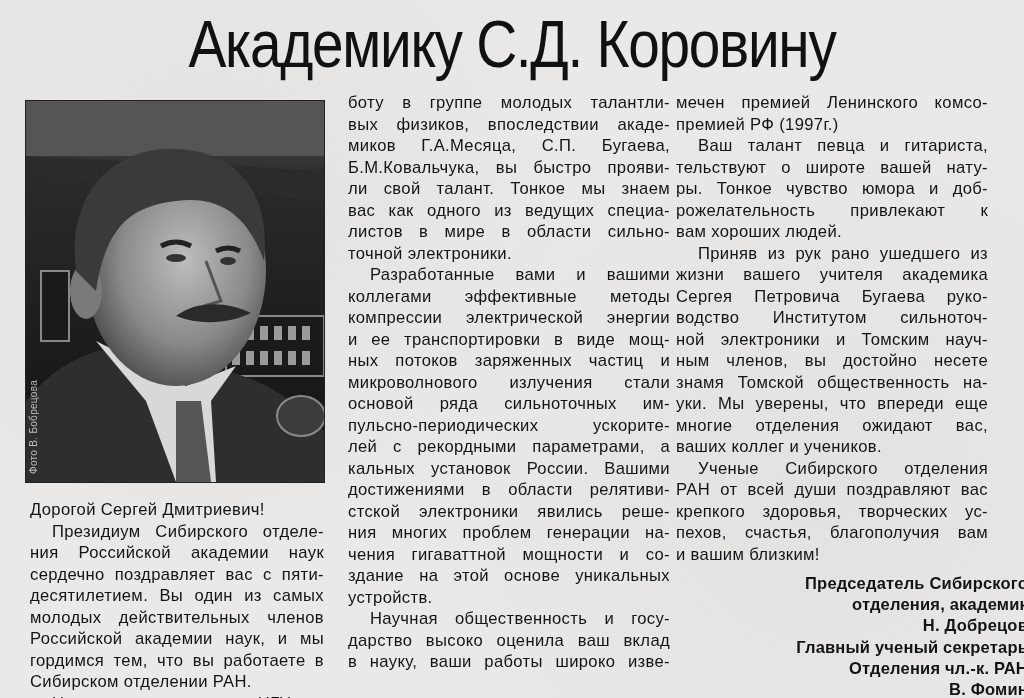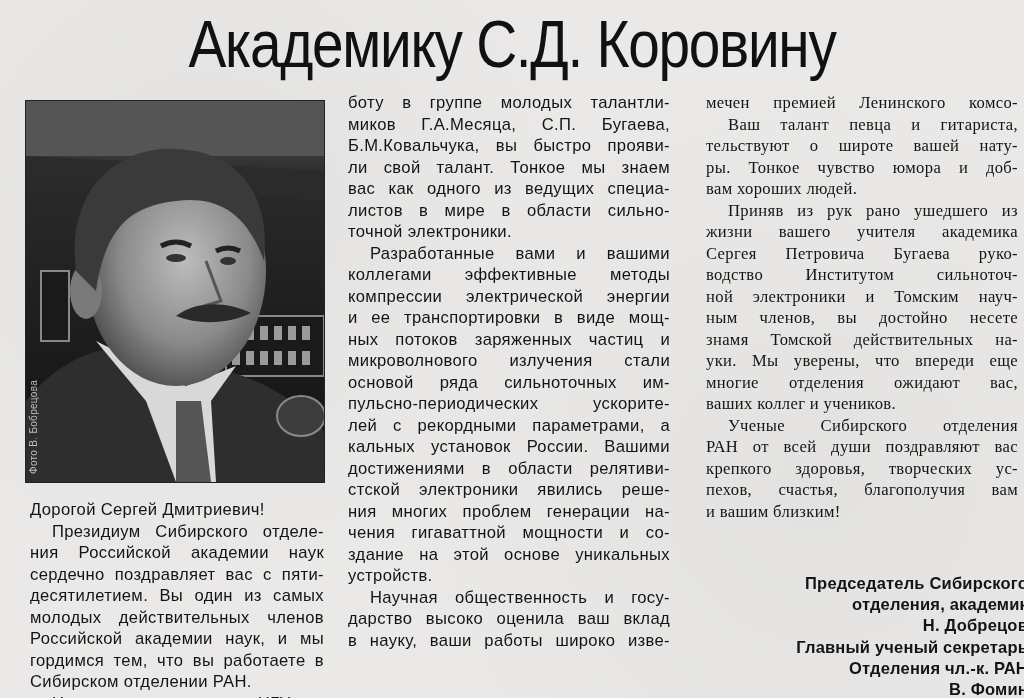--- a/index.html
+++ b/index.html
@@ -39,21 +39,21 @@
       font-size: 10px; color: #bdbdbd; letter-spacing: 0.3px;
     }
     .col {
       position: absolute;
       font-size: 16.6px; line-height: 21.5px;
       text-align: justify;
       letter-spacing: 0.35px;
     }
     .col1 { left: 30px; top: 499px; width: 294px; }
     .col2 { left: 348px; top: 92px; width: 322px; }
-    .col3 { left: 706px; top: 92px; width: 312px; font-family: Liberation Serif, serif; }
+    .col3 { left: 676px; top: 92px; width: 312px; }
     .col .ln { display: block; text-align: justify; text-align-last: justify; white-space: nowrap; }
     .col .ln.last { text-align-last: left; }
     .col .ln.ind { padding-left: 22px; }
     .signature {
       position: absolute; left: 706px; top: 573px; width: 322px;
       text-align: right; font-weight: bold; font-size: 16.5px; line-height: 21.2px;
       letter-spacing: 0.2px;
     }
     .signature div { display: block; }
   </style>
@@ -133,20 +133,21 @@
     <span class="ln">сердечно поздравляет вас с пяти-</span>
     <span class="ln">десятилетием. Вы один из самых</span>
     <span class="ln">молодых действительных членов</span>
     <span class="ln">Российской академии наук, и мы</span>
     <span class="ln">гордимся тем, что вы работаете в</span>
     <span class="ln last">Сибирском отделении РАН.</span>
     <span class="ln ind">Начав после окончания НГУ ра-</span>
   </div>
 <div class="col col2">
     <span class="ln">боту в группе молодых талантли-</span>
+    <span class="ln">вых физиков, впоследствии акаде-</span>
     <span class="ln">миков Г.А.Месяца, С.П. Бугаева,</span>
     <span class="ln">Б.М.Ковальчука, вы быстро прояви-</span>
     <span class="ln">ли свой талант. Тонкое мы знаем</span>
     <span class="ln">вас как одного из ведущих специа-</span>
     <span class="ln">листов в мире в области сильно-</span>
     <span class="ln last">точной электроники.</span>
     <span class="ln ind">Разработанные вами и вашими</span>
     <span class="ln">коллегами эффективные методы</span>
     <span class="ln">компрессии электрической энергии</span>
     <span class="ln">и ее транспортировки в виде мощ-</span>
@@ -161,31 +162,33 @@
     <span class="ln">ния многих проблем генерации на-</span>
     <span class="ln">чения гигаваттной мощности и со-</span>
     <span class="ln">здание на этой основе уникальных</span>
     <span class="ln last">устройств.</span>
     <span class="ln ind">Научная общественность и госу-</span>
     <span class="ln">дарство высоко оценила ваш вклад</span>
     <span class="ln">в науку, ваши работы широко изве-</span>
   </div>
 <div class="col col3">
     <span class="ln">мечен премией Ленинского комсо-</span>
+    <span class="ln last">премией РФ (1997г.)</span>
     <span class="ln ind">Ваш талант певца и гитариста,</span>
     <span class="ln">тельствуют о широте вашей нату-</span>
     <span class="ln">ры. Тонкое чувство юмора и доб-</span>
+    <span class="ln">рожелательность привлекают к</span>
     <span class="ln last">вам хороших людей.</span>
     <span class="ln ind">Приняв из рук рано ушедшего из</span>
     <span class="ln">жизни вашего учителя академика</span>
     <span class="ln">Сергея Петровича Бугаева руко-</span>
     <span class="ln">водство Институтом сильноточ-</span>
     <span class="ln">ной электроники и Томским науч-</span>
     <span class="ln">ным членов, вы достойно несете</span>
-    <span class="ln">знамя Томской действительных на-</span>
+    <span class="ln">знамя Томской общественность на-</span>
     <span class="ln">уки. Мы уверены, что впереди еще</span>
     <span class="ln">многие отделения ожидают вас,</span>
     <span class="ln last">ваших коллег и учеников.</span>
     <span class="ln ind">Ученые Сибирского отделения</span>
     <span class="ln">РАН от всей души поздравляют вас</span>
     <span class="ln">крепкого здоровья, творческих ус-</span>
     <span class="ln">пехов, счастья, благополучия вам</span>
     <span class="ln last">и вашим близким!</span>
   </div>
 

